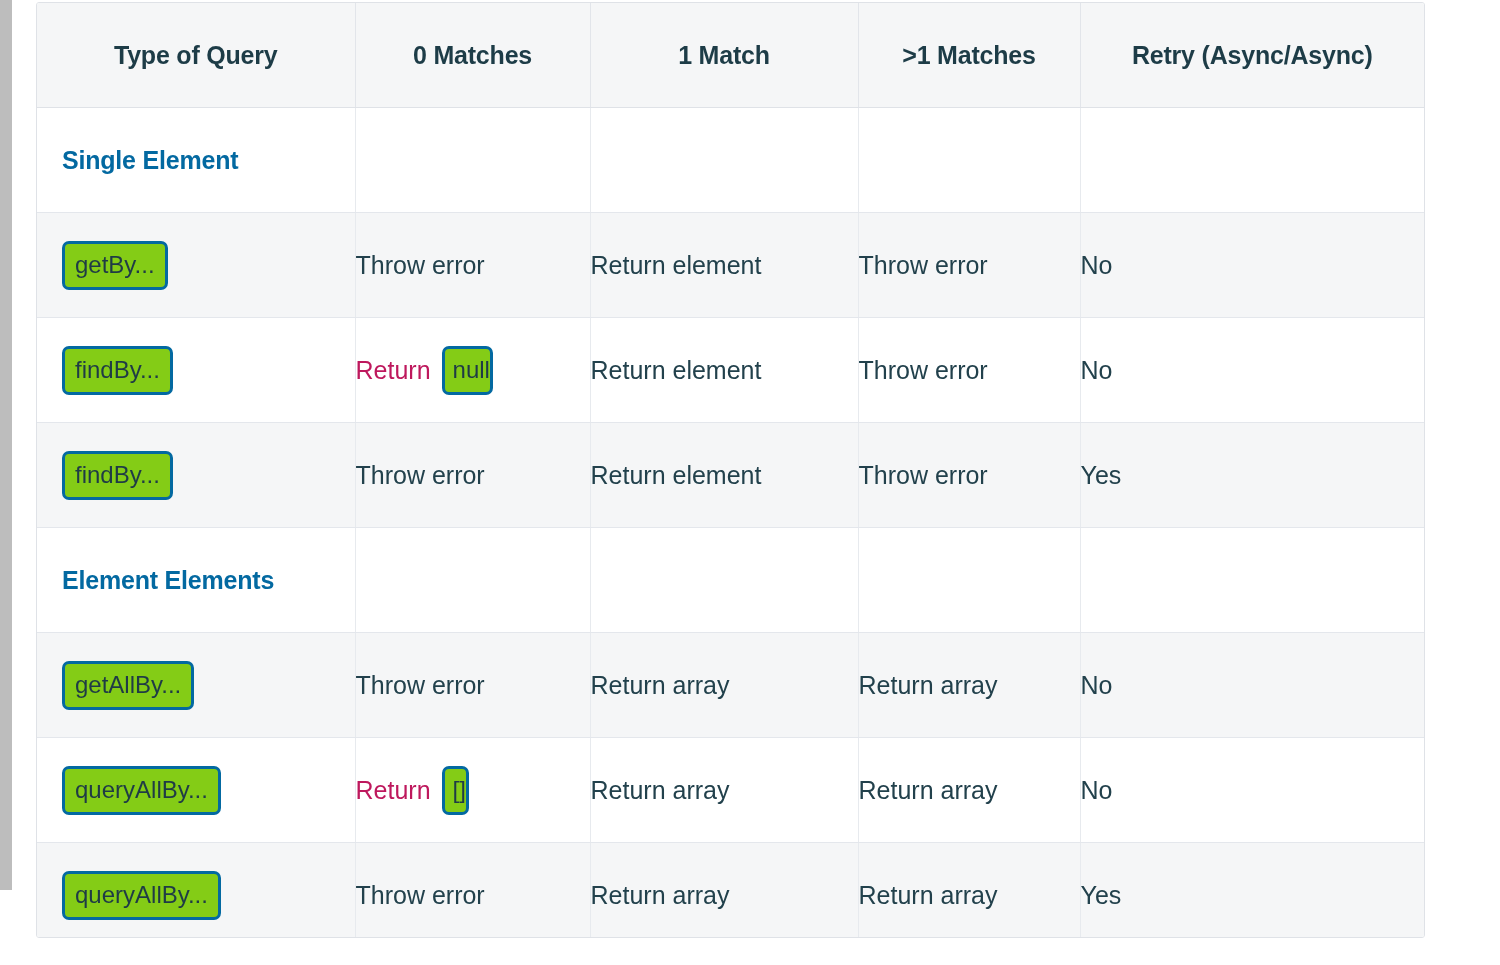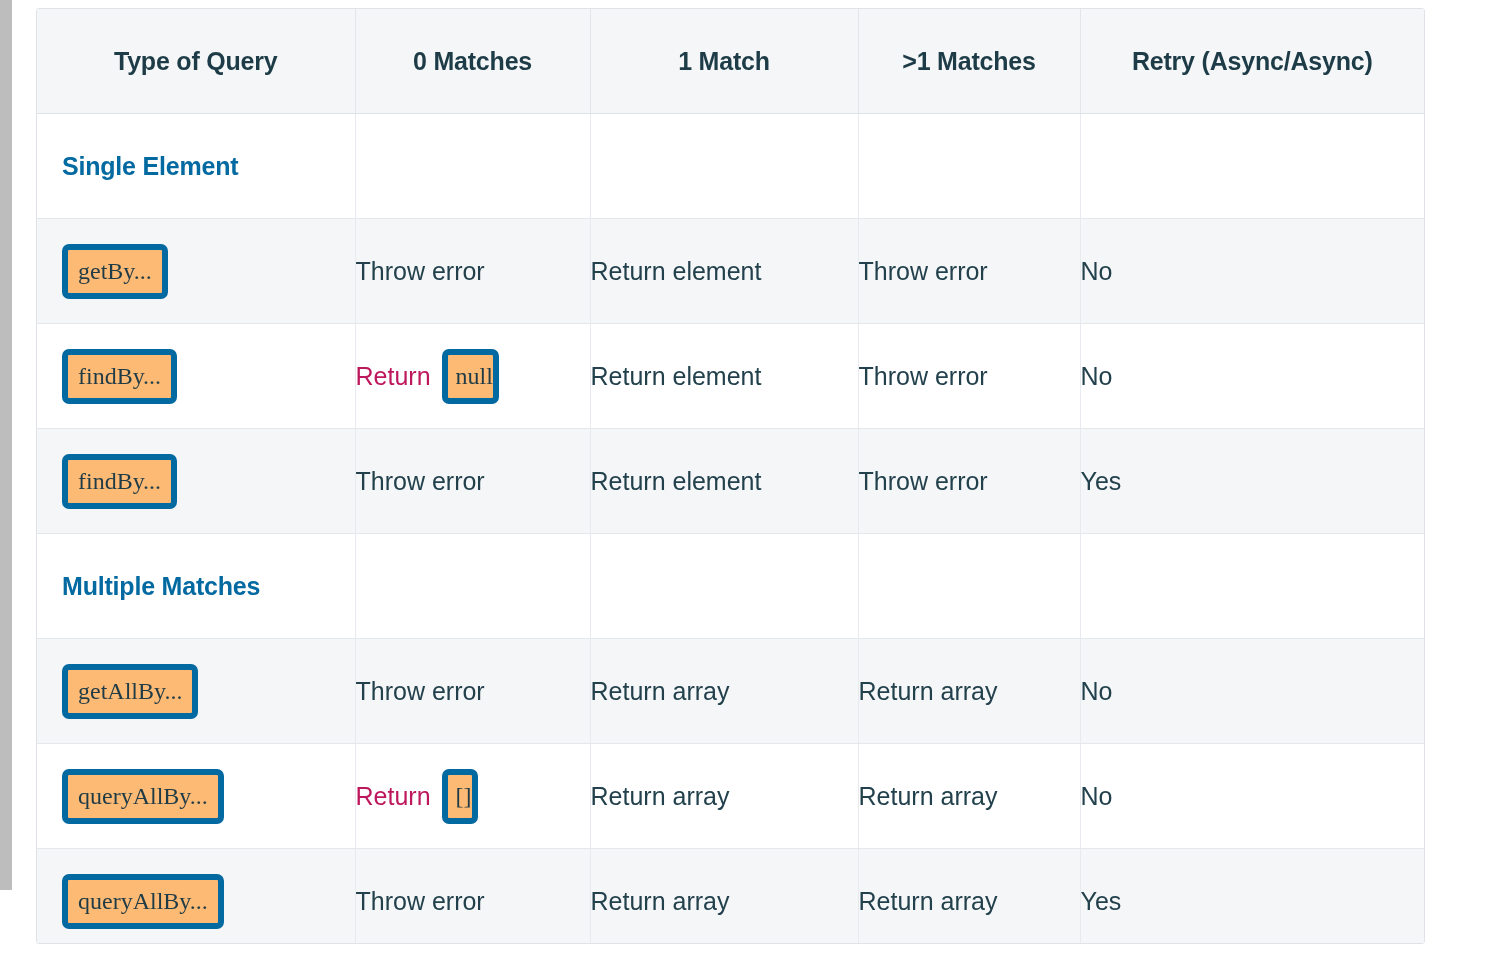--- a/index.html
+++ b/index.html
@@ -31,21 +31,21 @@
     top: 0;
     width: 12px;
     height: 890px;
     background: #bdbdbd;
   }
 
   
   #table-wrap {
     position: absolute;
     left: 36px;
-    top: 8px;
+    top: 2px;
     width: 1389px;
     height: 936px;
     box-sizing: border-box;
     border: 1px solid #dfe2e7;
     border-radius: 3px;
     overflow: hidden;
     background: #ffffff;
   }
 
   table.query-table {
@@ -99,26 +99,26 @@
   .section-label {
     font-size: 25px;
     font-weight: bold;
     color: #0369a1;
     letter-spacing: -0.2px;
   }
 
   
   code.chip {
     display: inline-block;
-    font-family: Liberation Serif, serif;
+    font-family: Liberation Sans, sans-serif;
     font-size: 24px;
     line-height: 1;
     color: #1f3b46;
-    background: #fdba74;
-    border: 6px solid #0369a1;
+    background: #84cc16;
+    border: 3px solid #0369a1;
     border-radius: 7px;
     padding: 9px 10px 10px 10px;
     vertical-align: middle;
     letter-spacing: 0px;
   }
   code.chip.tight {
     padding: 9px 0 10px 8px;
   }
 
   .cell-inline {
@@ -183,21 +183,21 @@
           <td><span>No</span></td>
         </tr>
         <tr class="even">
           <td class="col-query"><code class="chip">findBy...</code></td>
           <td><span>Throw error</span></td>
           <td><span>Return element</span></td>
           <td><span>Throw error</span></td>
           <td><span>Yes</span></td>
         </tr>
         <tr class="odd">
-          <td class="col-query"><span class="section-label">Multiple Matches</span></td>
+          <td class="col-query"><span class="section-label">Element Elements</span></td>
           <td><span></span></td>
           <td><span></span></td>
           <td><span></span></td>
           <td><span></span></td>
         </tr>
         <tr class="even">
           <td class="col-query"><code class="chip">getAllBy...</code></td>
           <td><span>Throw error</span></td>
           <td><span>Return array</span></td>
           <td><span>Return array</span></td>

